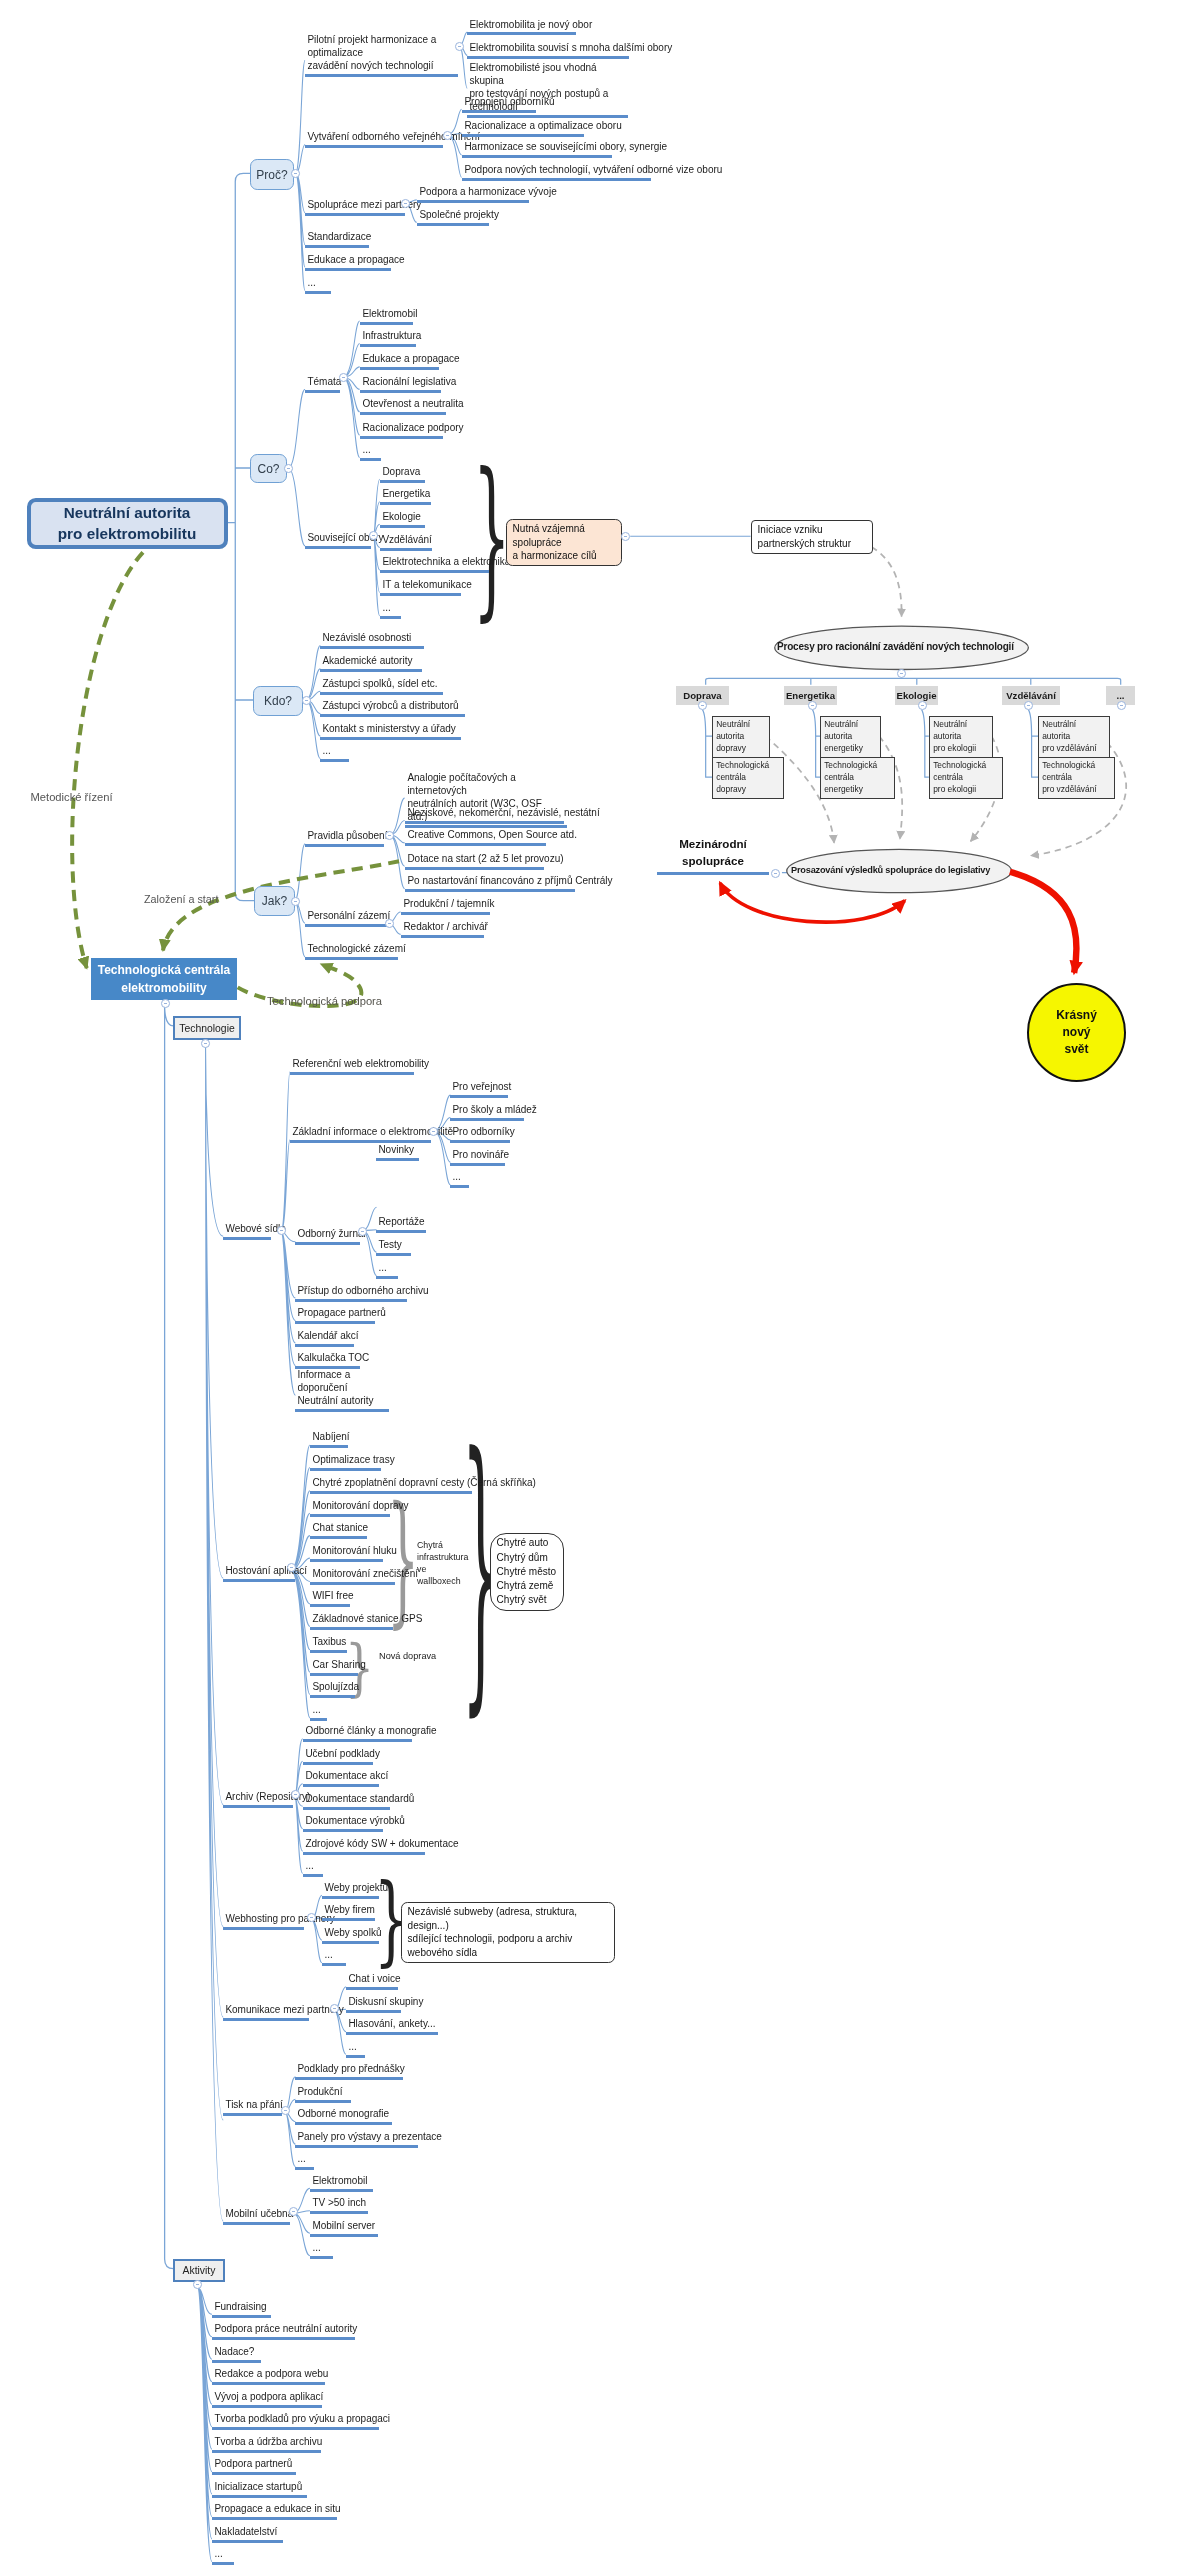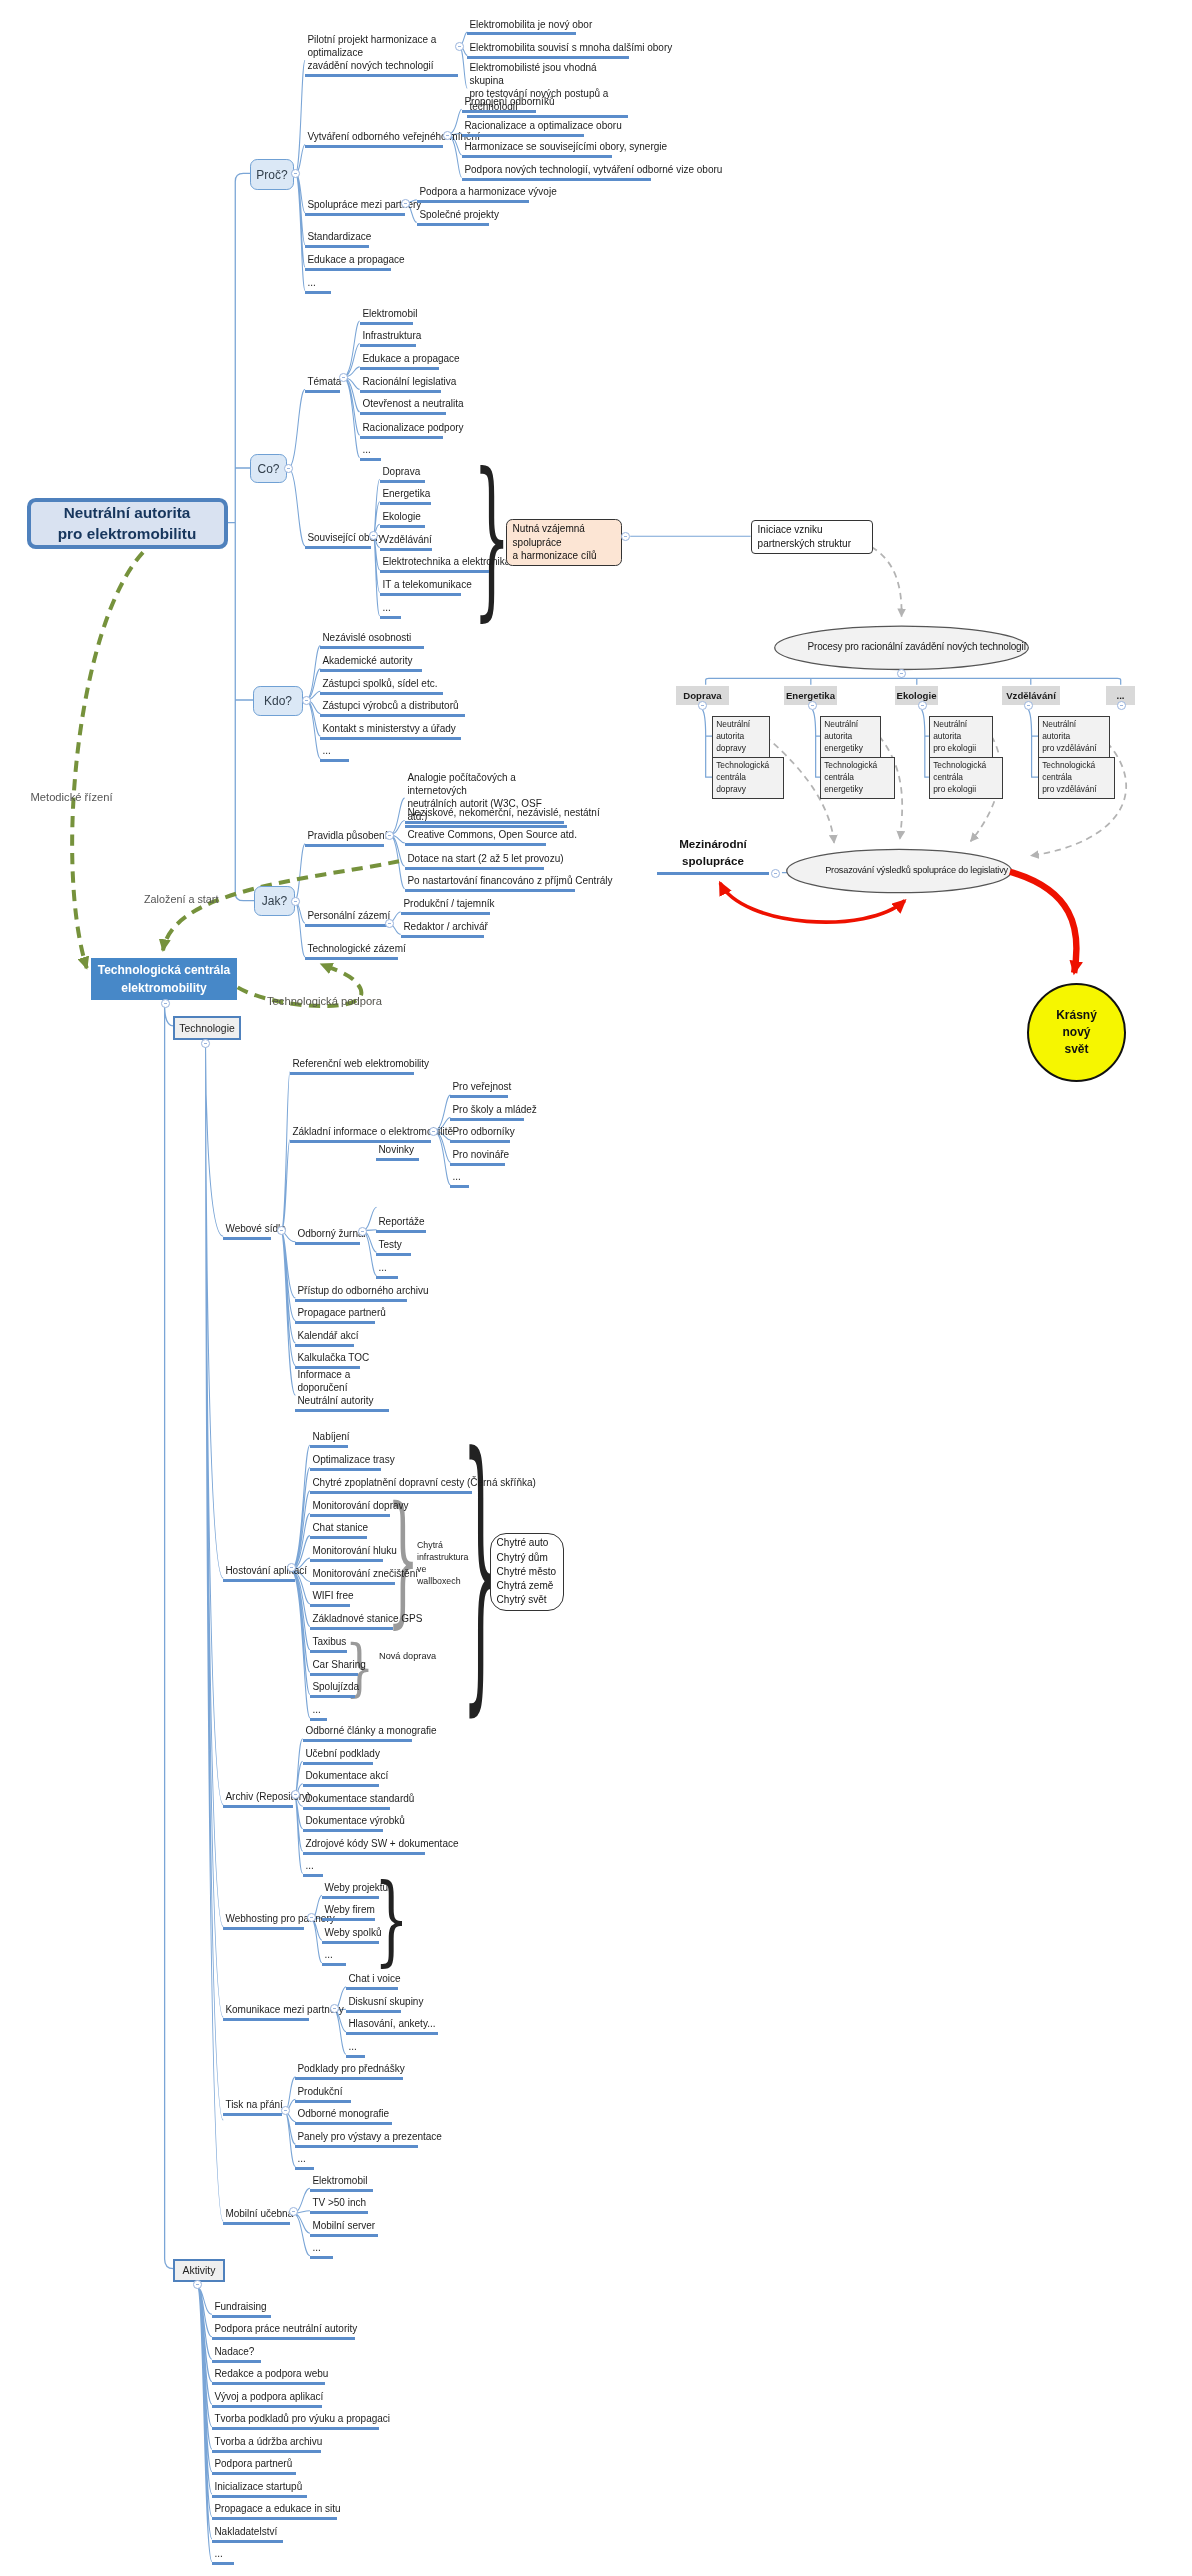--- a/index.html
+++ b/index.html
@@ -25,21 +25,21 @@
   .brace{position:absolute;z-index:2;font-family:"DejaVu Serif",serif;line-height:1;color:#222;
       transform-origin:top left;}
   .elabel{position:absolute;z-index:3;color:#555;font-size:11.2px;white-space:nowrap;text-align:right;}
   .annbox{position:absolute;z-index:3;background:#fff;border:1.2px solid #333;border-radius:6.4px;
       font-size:10px;color:#111;white-space:pre-line;padding:2.4px 5.6px;line-height:1.35;}
   .peach{background:#fce5d4;}
   .hdr{position:absolute;z-index:3;background:#d9d9d9;display:flex;align-items:center;justify-content:center;
       font-size:9.6px;font-weight:bold;color:#1a1a1a;}
   .cbox{position:absolute;z-index:3;background:#f2f2f2;border:1.1px solid #3a3a3a;font-size:8.4px;
       color:#222;white-space:pre-line;line-height:1.38;padding:2.4px 3.2px;}
-  .etext{position:absolute;z-index:3;font-weight:normal;color:#1a1a1a;text-align:right;letter-spacing:-0.2px;}
+  .etext{position:absolute;z-index:3;font-weight:bold;color:#1a1a1a;text-align:left;letter-spacing:-0.2px;}
   .bar{position:absolute;z-index:3;height:3.2px;background:#5b8dcb;}
   .intl{position:absolute;z-index:3;font-size:11.6px;font-weight:bold;color:#111;text-align:center;
       white-space:pre-line;line-height:1.45;}
   .sun{position:absolute;z-index:3;width:95px;height:95px;border-radius:50%;background:#f6f600;
       border:2px solid #111;display:flex;align-items:center;justify-content:center;text-align:center;
       font-size:12px;font-weight:bold;color:#111;white-space:pre-line;line-height:1.4;}
   .lbl{position:absolute;z-index:3;color:#222;white-space:pre-line;}
 </style>
 </head>
 <body>
@@ -309,20 +309,22 @@
 <div class="n nw" style="left:303px;top:1814px;width:75px">Dokumentace výrobků</div>
 <div class="n nw" style="left:303px;top:1837px;width:117px">Zdrojové kódy SW + dokumentace</div>
 <div class="n nw" style="left:303px;top:1859px;width:15.3px">...</div>
 
 <div class="n nw" style="left:223px;top:1912px;width:76px">Webhosting pro partnery</div>
 <div class="n nw" style="left:322px;top:1881px;width:52px">Weby projektů</div>
 <div class="n nw" style="left:322px;top:1903px;width:48px">Weby firem</div>
 <div class="n nw" style="left:322px;top:1926px;width:52px">Weby spolků</div>
 <div class="n nw" style="left:322px;top:1948px;width:19px">...</div>
 <div class="brace" style="left:374px;top:1870px;font-size:96px;transform:scale(0.57,1.02)">}</div>
+<div class="annbox" style="left:401px;top:1902px;width:201px;font-size:10px">Nezávislé subweby (adresa, struktura, design...)
+sdílející technologii, podporu a archiv webového sídla</div>
 
 <div class="n nw" style="left:223px;top:2003px;width:81px">Komunikace mezi partnery</div>
 <div class="n nw" style="left:346px;top:1972px;width:47px">Chat i voice</div>
 <div class="n nw" style="left:346px;top:1995px;width:50px">Diskusní skupiny</div>
 <div class="n nw" style="left:346px;top:2017px;width:87px">Hlasování, ankety...</div>
 <div class="n nw" style="left:346px;top:2040px;width:14.4px">...</div>
 
 <div class="n nw" style="left:223px;top:2098px;width:54px">Tisk na přání</div>
 <div class="n nw" style="left:295px;top:2062px;width:103px">Podklady pro přednášky</div>
 <div class="n nw" style="left:295px;top:2085px;width:51px">Produkční</div>

